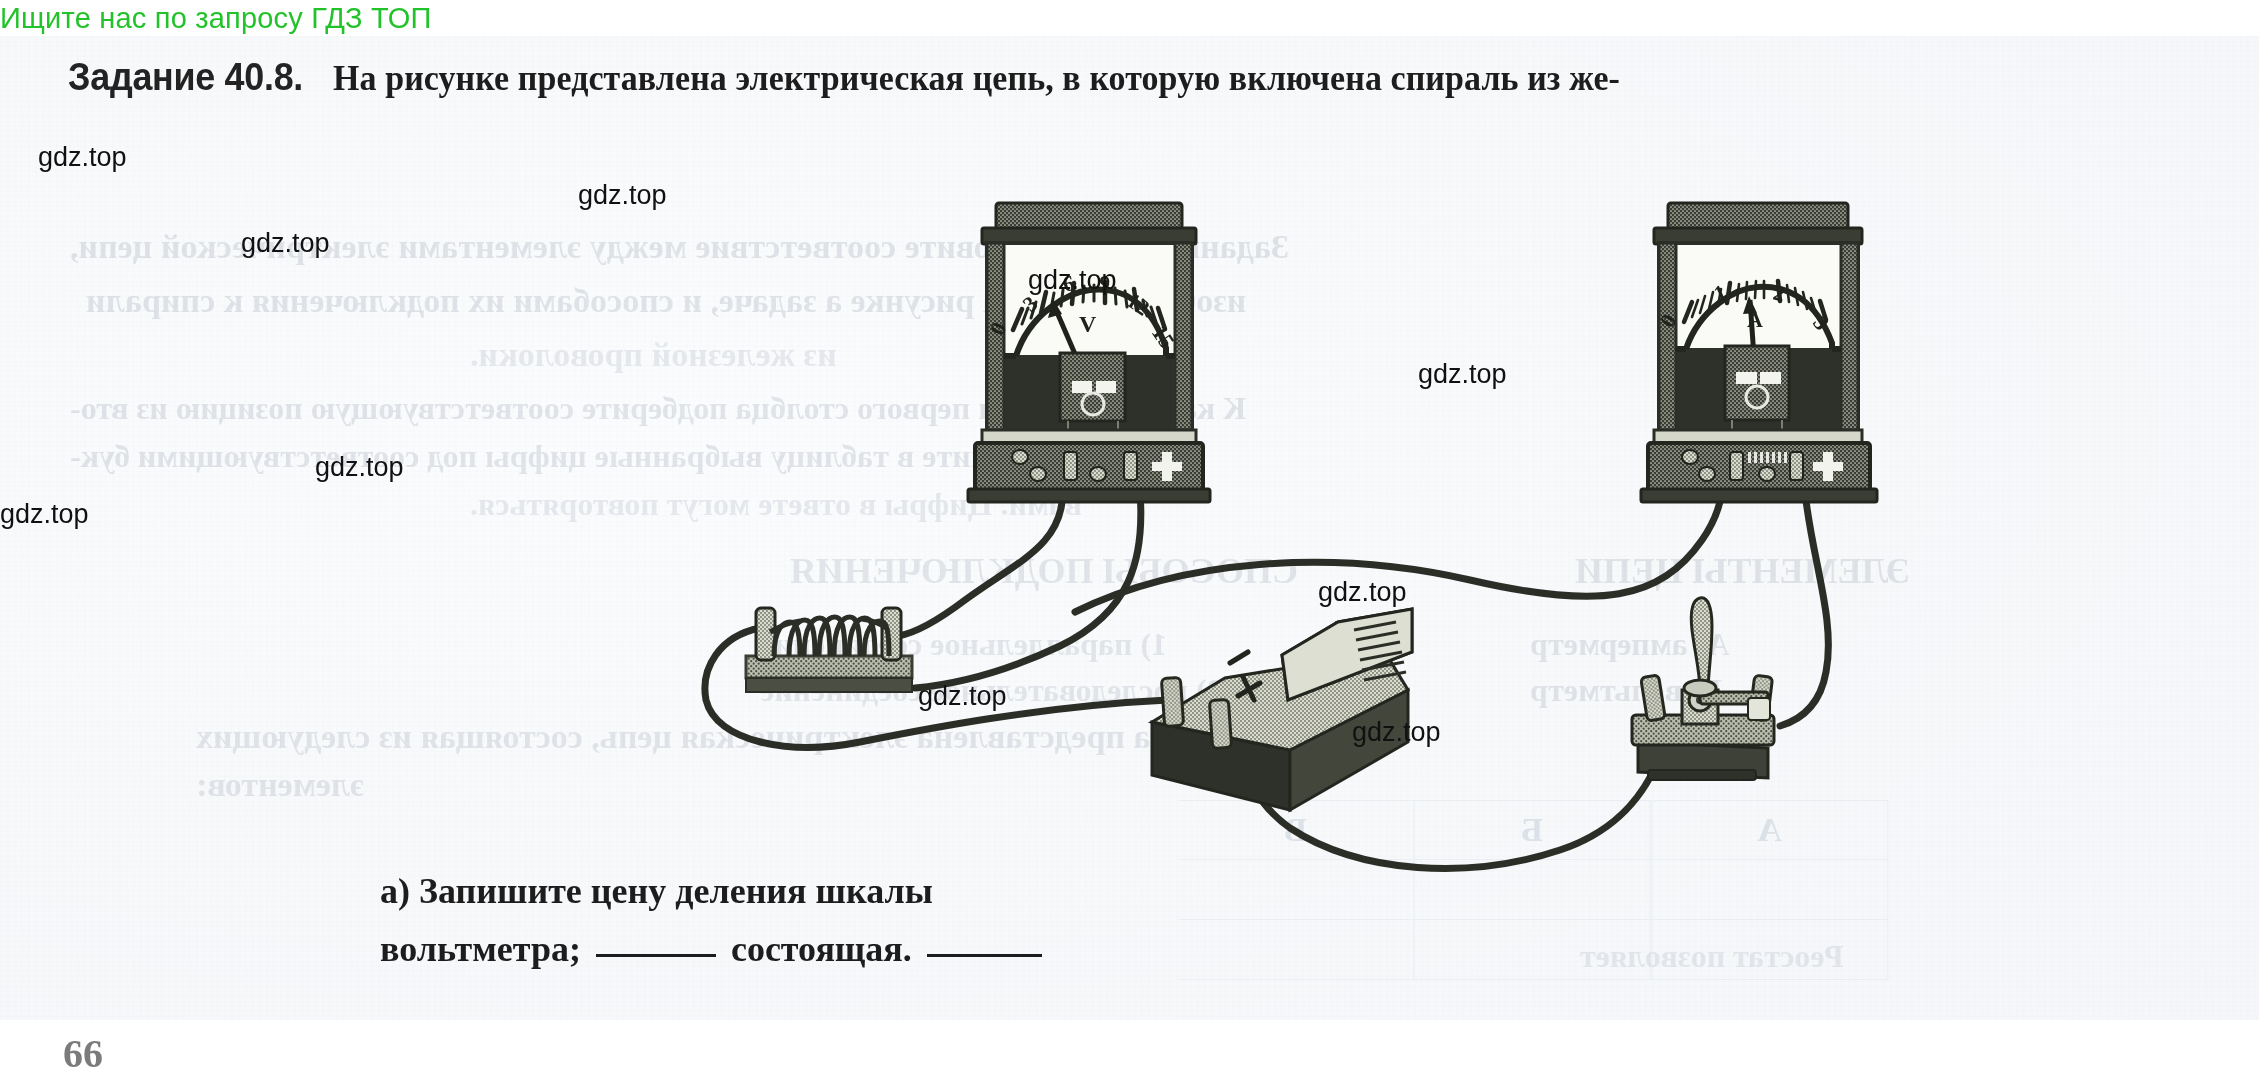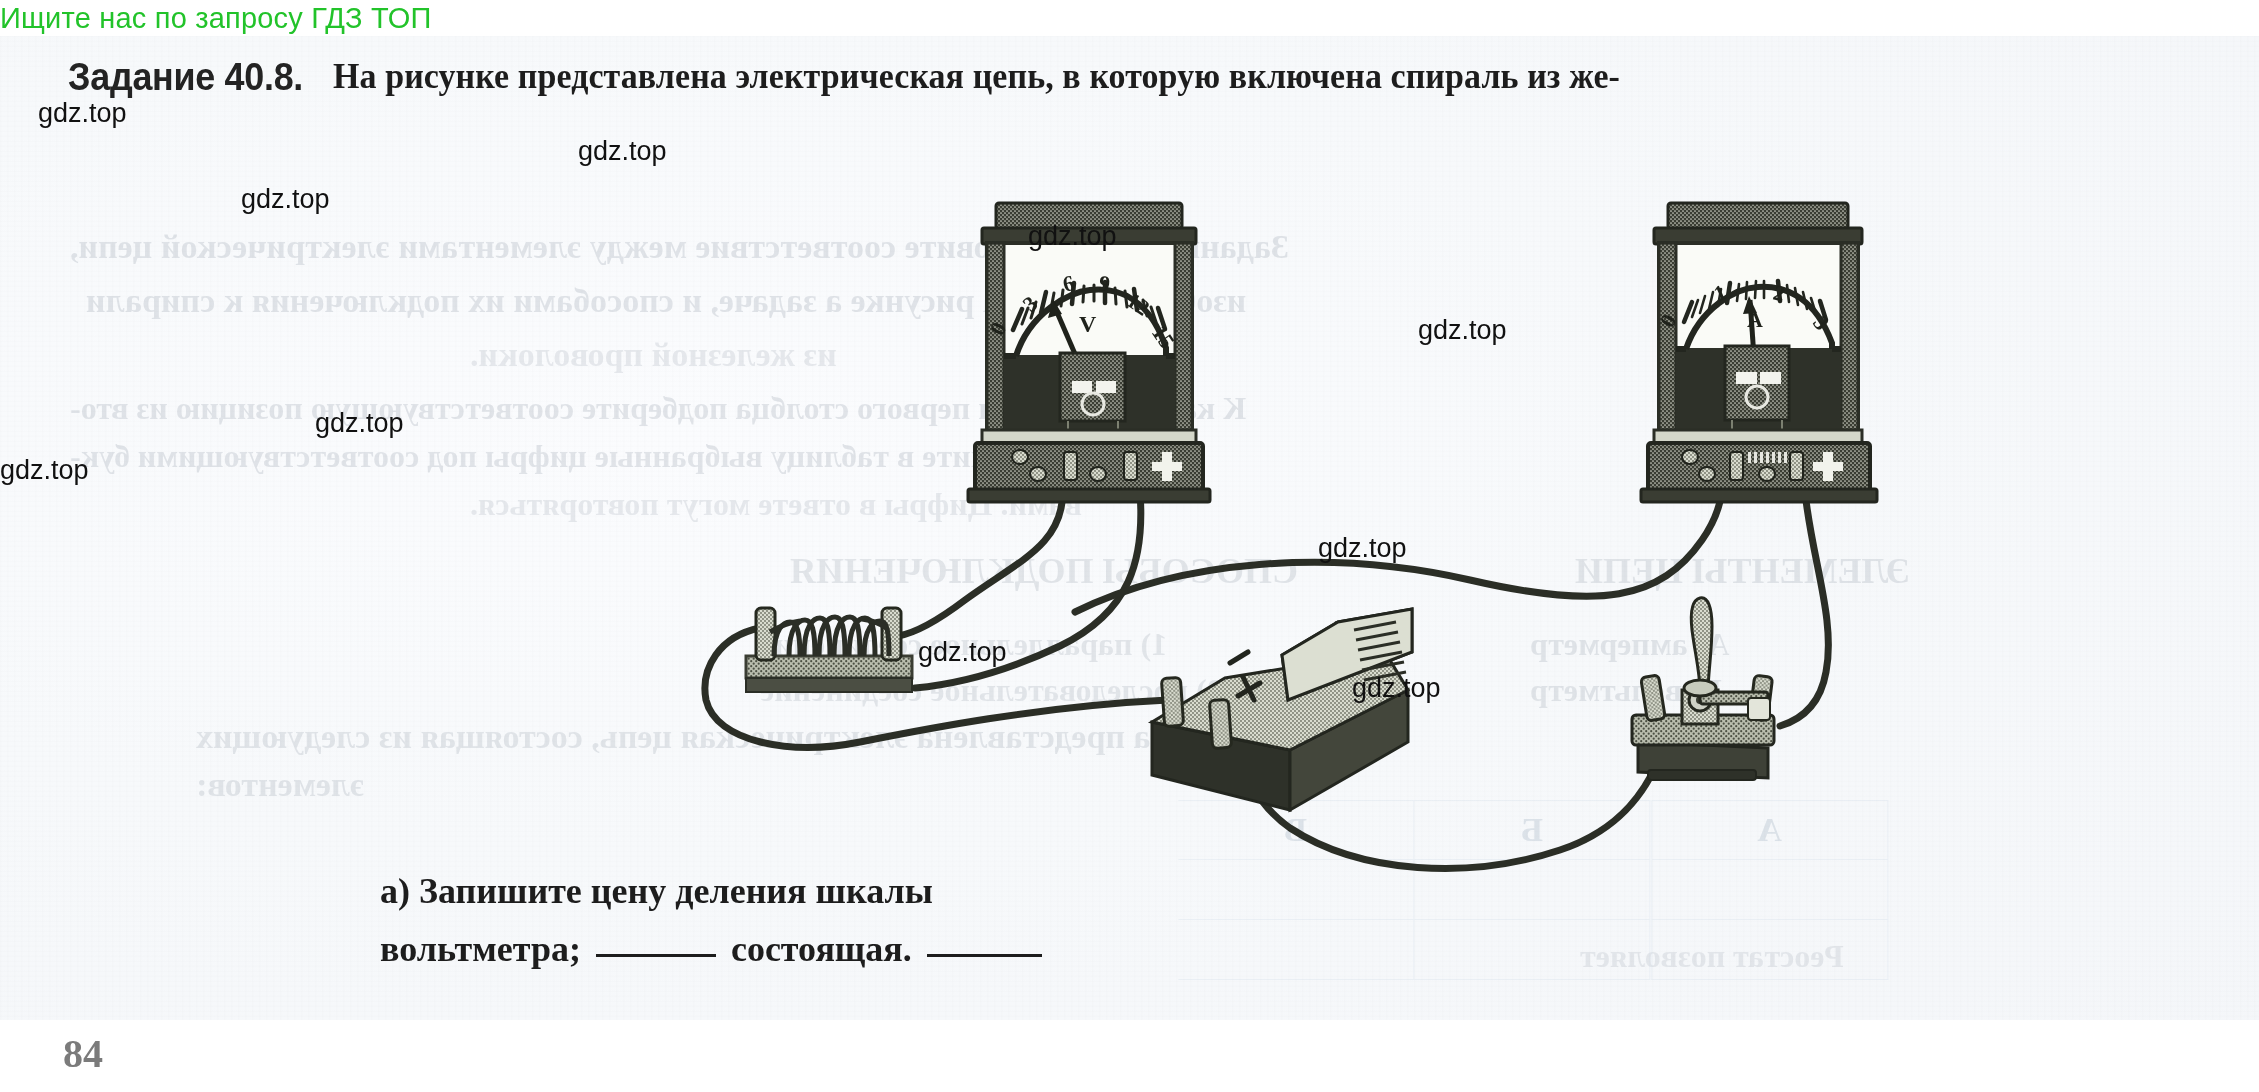--- a/index.html
+++ b/index.html
@@ -28,21 +28,21 @@
   .promo{
     position:absolute;top:2px;left:0;width:100%;
     text-align:left;
     font-family:"Liberation Sans", sans-serif;
     font-size:29px;font-weight:400;letter-spacing:.2px;
     white-space:nowrap;
   }
 
   
   .task-block{position:absolute;left:68px;top:55px;width:2130px;}
-  .task-line1{display:flex;align-items:center;}
+  .task-line1{display:flex;align-items:flex-end;}
   .task-num{
     font-family:"Liberation Sans", sans-serif;
     font-weight:bold;font-size:39px;color:#232323;
     letter-spacing:-.3px;white-space:nowrap;
     transform:scaleX(.92);transform-origin:left bottom;
   }
   .task-body{
     font-family:"Liberation Serif", serif;
     font-weight:bold;font-size:35px;color:#1d1d1d;
     margin-left:10px;letter-spacing:.1px;white-space:nowrap;
@@ -107,21 +107,21 @@
     text-align:center;
     font-family:"Liberation Sans", sans-serif;
     font-size:31px;letter-spacing:.5px;white-space:nowrap;
   }
 
   
   .wm{
     position:absolute;
     font-family:"Liberation Sans", sans-serif;
     font-size:27px;color:#111111;
-    white-space:nowrap;user-select:none;
+    white-space:nowrap;user-select:none;margin-top:44px;
   }
 
   
   .circuit{position:absolute;left:0;top:0;width:2259px;height:1092px;pointer-events:none;}
 </style>
 </head>
 <body>
 
 <div class="page">
   <div class="paper-noise"></div>
@@ -439,21 +439,21 @@
   <div class="qa">
     <div>а) Запишите цену деления шкалы</div>
     <div>
       <span>вольтметра;</span>
       <span class="blank-line"></span>
       <span>состоящая.</span>
       <span class="blank-line short"></span>
     </div>
   </div>
 
-  <div class="page-num">84</div>
+  <div class="page-num">66</div>
 
   <div>
     <div class="wm" style="left:38px;top:98px;">gdz.top</div>
     <div class="wm" style="left:241px;top:184px;">gdz.top</div>
     <div class="wm" style="left:578px;top:136px;">gdz.top</div>
     <div class="wm" style="left:1028px;top:221px;">gdz.top</div>
     <div class="wm" style="left:1418px;top:315px;">gdz.top</div>
     <div class="wm" style="left:315px;top:408px;">gdz.top</div>
     <div class="wm" style="left:0px;top:455px;">gdz.top</div>
     <div class="wm" style="left:1318px;top:533px;">gdz.top</div>

